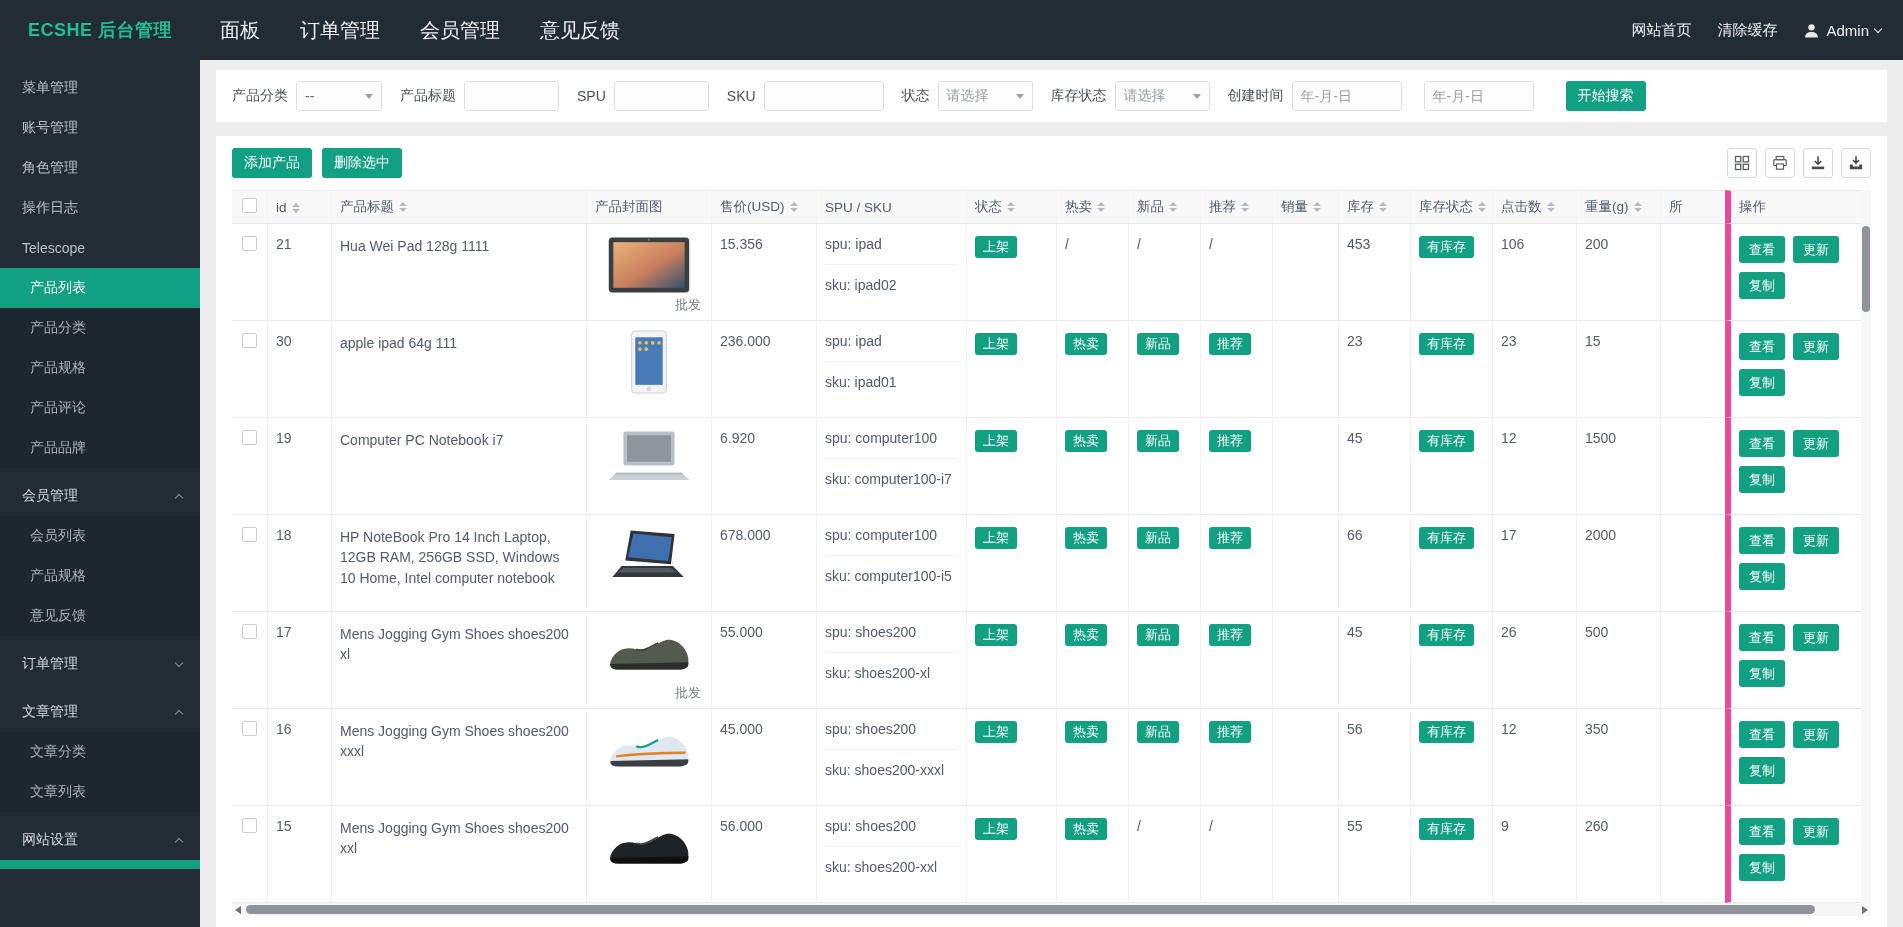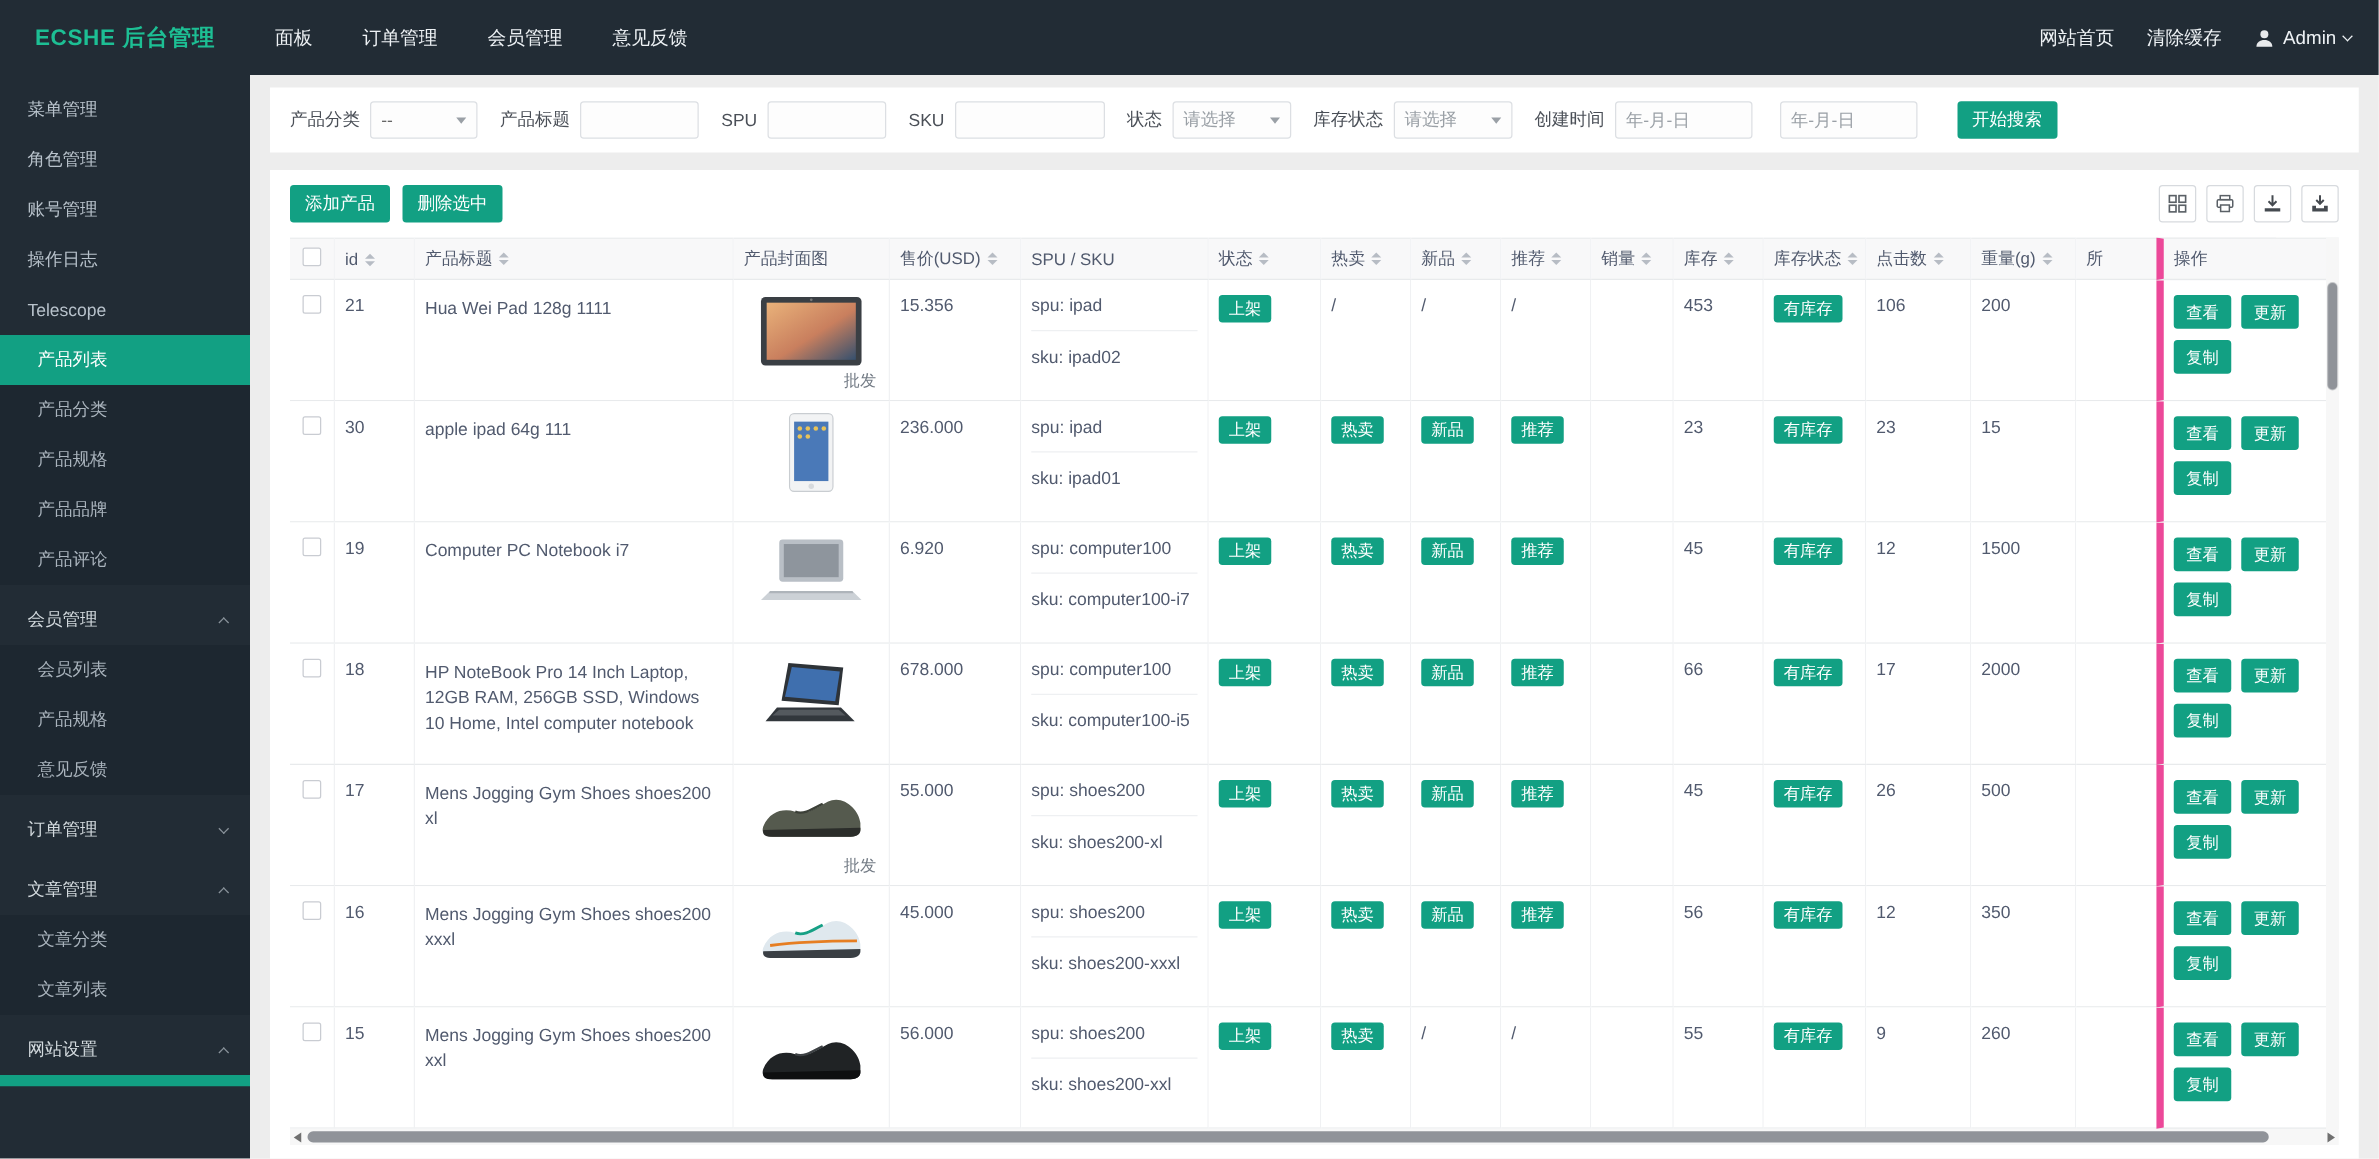--- a/index.html
+++ b/index.html
@@ -4,21 +4,21 @@
 <style>
   *{box-sizing:border-box;margin:0;padding:0}
   html,body{width:1903px;height:927px;overflow:hidden}
   body{font-family:"Liberation Sans","DejaVu Sans",sans-serif;background:#ededed;color:#515a6e}
   .app{width:1903px;height:927px;overflow:hidden;display:flex;flex-direction:column}
 
   
   .topbar{height:60px;background:#222c35;display:flex;align-items:center;flex:0 0 60px}
   .logo{width:200px;text-align:center;color:#1dbf94;font-size:18px;font-weight:bold;letter-spacing:.5px}
   .tb-menu{display:flex;align-items:center;height:100%}
-  .tb-item{color:#eef2f5;font-size:15px;padding:0 20px;height:100%;display:flex;align-items:center;cursor:pointer}
+  .tb-item{color:#eef2f5;font-size:20px;padding:0 20px;height:100%;display:flex;align-items:center;cursor:pointer}
   .tb-right{margin-left:auto;display:flex;align-items:center;gap:26px;padding-right:22px}
   .tb-link{color:#eef2f5;font-size:15px;cursor:pointer}
   .tb-user{display:flex;align-items:center;gap:6px;color:#eef2f5;font-size:15px;cursor:pointer}
   .chev{display:inline-block;width:8px;height:8px;border-right:2px solid currentColor;border-bottom:2px solid currentColor}
   .chev.up{transform:rotate(-135deg);margin-top:4px}
   .chev.down{transform:rotate(45deg);margin-bottom:3px}
   .chev.sm{width:6px;height:6px;border-width:1.5px}
 
   
   .layout{display:flex;flex:1;overflow:hidden}
@@ -118,30 +118,30 @@
         </svg>
         <span>Admin</span>
         <i class="chev down sm"></i>
       </span>
     </div>
   </header>
 
   <div class="layout">
     <aside class="sidebar" id="sidebar-nav">
         <div class="sb-item">菜单管理</div>
+        <div class="sb-item">账号管理</div>
         <div class="sb-item">角色管理</div>
-        <div class="sb-item">账号管理</div>
         <div class="sb-item">操作日志</div>
         <div class="sb-item">Telescope</div>
         <div class="sb-sub">
           <div class="sb-subitem active">产品列表</div>
           <div class="sb-subitem">产品分类</div>
           <div class="sb-subitem">产品规格</div>
+          <div class="sb-subitem">产品评论</div>
           <div class="sb-subitem">产品品牌</div>
-          <div class="sb-subitem">产品评论</div>
         </div>
         <div class="sb-group">
           <span>会员管理</span>
           <i class="chev up sm"></i>
         </div>
         <div class="sb-sub">
           <div class="sb-subitem">会员列表</div>
           <div class="sb-subitem">产品规格</div>
           <div class="sb-subitem">意见反馈</div>
         </div>

